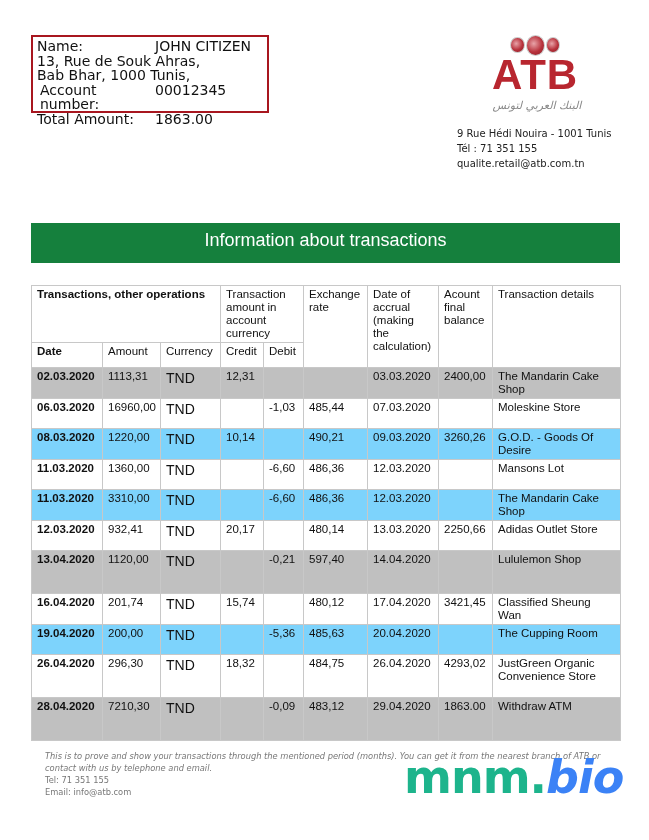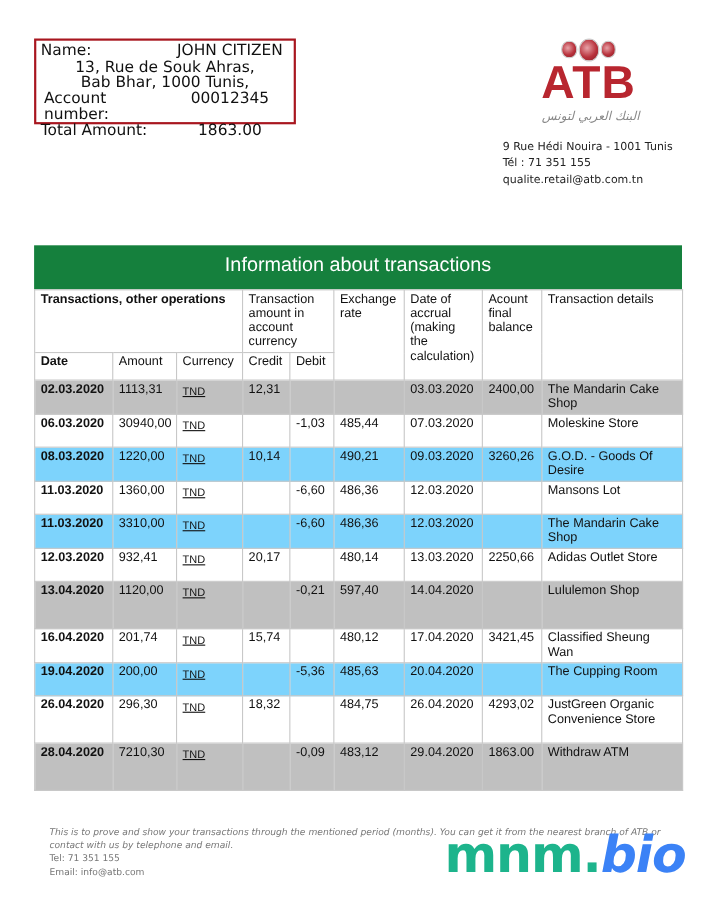--- a/index.html
+++ b/index.html
@@ -2,42 +2,42 @@
 <html><head>
 <meta charset="utf-8">
 <style>
   html, body { margin: 0; padding: 0; background: #ffffff; }
   body { width: 649px; height: 840px; position: relative; overflow: hidden; font-family: "Liberation Sans", sans-serif; color: #111; }
 
   .client-box { position: absolute; left: 31px; top: 35px; width: 238px; height: 78px; border: 2px solid #a8161f; box-sizing: border-box; padding: 2px 4px; font-family: "DejaVu Sans", sans-serif; font-size: 14px; line-height: 14.5px; color: #111; }
   .client-row { display: flex; }
   .client-label { width: 118px; }
   .client-label.indent { padding-left: 3px; width: 115px; }
-  .client-value { flex: 1; text-align: center; }
+  .client-value { flex: 1; }
 
   .logo { position: absolute; left: 488px; top: 33px; width: 100px; height: 85px; }
   .emblem { position: absolute; left: 22px; top: 2px; width: 50px; height: 20px; display: flex; align-items: center; justify-content: center; gap: 1px; }
   .emblem .ball { width: 14px; height: 14px; border-radius: 50%; background: radial-gradient(circle at 40% 40%, #e8a3a8 0%, #b8323c 55%, #8a1c24 100%); border: 1px solid #ccc; }
   .emblem .ball.mid { width: 19px; height: 19px; }
   .logo-text { position: absolute; left: 4px; top: 18px; font-family: "Liberation Sans", sans-serif; font-weight: bold; font-size: 42px; color: #b8262f; letter-spacing: 1px; line-height: 48px; }
   .logo-arabic { position: absolute; left: 4px; top: 66px; width: 90px; font-family: "DejaVu Serif", serif; font-size: 11px; color: #888; text-align: center; font-style: italic; }
 
   .bank-info { position: absolute; left: 457px; top: 126px; font-family: "DejaVu Sans", sans-serif; font-size: 10px; line-height: 15px; color: #222; }
 
   .tx-wrap { position: absolute; left: 31px; top: 223px; width: 589px; }
   .tx-title { background: #15803d; color: #fff; font-weight: normal; font-size: 18px; text-align: center; height: 40px; line-height: 34px; }
-  table.tx { border-collapse: collapse; width: 589px; table-layout: fixed; font-size: 11.5px; }
+  table.tx { border-collapse: collapse; width: 589px; table-layout: fixed; font-size: 11.5px; margin-top: 22px; }
   table.tx td, table.tx th { border: 1px solid #c8c8c8; padding: 2px 5px; vertical-align: top; text-align: left; font-weight: normal; line-height: 13px; }
   table.tx th.bold { font-weight: bold; }
   .row td { height: 23px; }
   .row.tall td { height: 36px; }
   .row.gray td { background: #c0c0c0; }
   .row.light td { background: #7dd3fc; }
   .row td.date { font-weight: bold; }
-  .row td.cur { font-size: 10px; padding-top: 4px; text-decoration: underline; }
+  .row td.cur { font-size: 14px; padding-top: 4px; }
   .footer-note { position: absolute; left: 45px; top: 750px; width: 560px; font-family: "DejaVu Sans", sans-serif; font-size: 8.3px; line-height: 12px; color: #777; }
   .footer-note .italic { font-style: italic; }
   .watermark { position: absolute; left: 404px; top: 752px; font-family: "DejaVu Sans", sans-serif; font-weight: bold; font-size: 46px; line-height: 50px; letter-spacing: -1px; }
   .watermark .wm-a { color: #1db48c; }
   .watermark .wm-b { color: #3b82f6; font-style: italic; }
 </style>
 </head>
 <body>
 
 <div class="client-box">
@@ -115,21 +115,21 @@
           <td class="cur">TND</td>
           <td>12,31</td>
           <td></td>
           <td></td>
           <td>03.03.2020</td>
           <td>2400,00</td>
           <td>The Mandarin Cake Shop</td>
         </tr>
         <tr class="row ">
           <td class="date">06.03.2020</td>
-          <td>30940,00</td>
+          <td>16960,00</td>
           <td class="cur">TND</td>
           <td></td>
           <td>-1,03</td>
           <td>485,44</td>
           <td>07.03.2020</td>
           <td></td>
           <td>Moleskine Store</td>
         </tr>
         <tr class="row light">
           <td class="date">08.03.2020</td>

